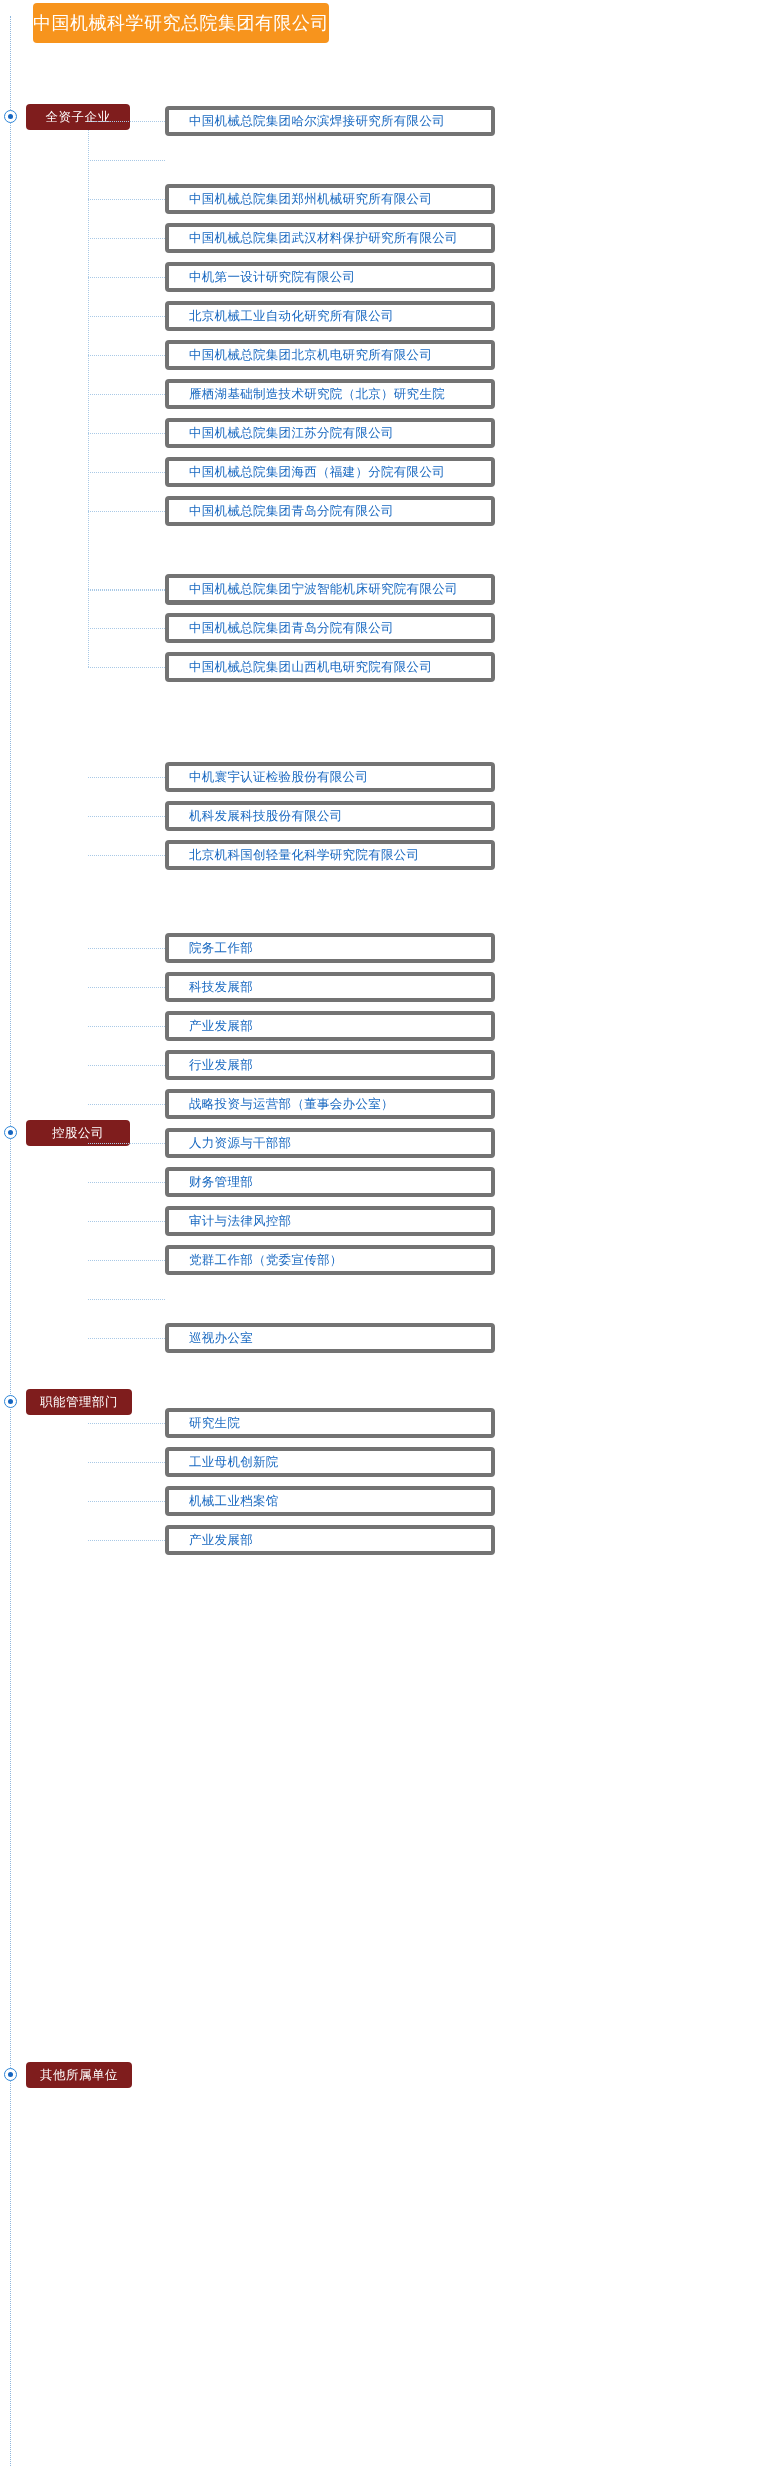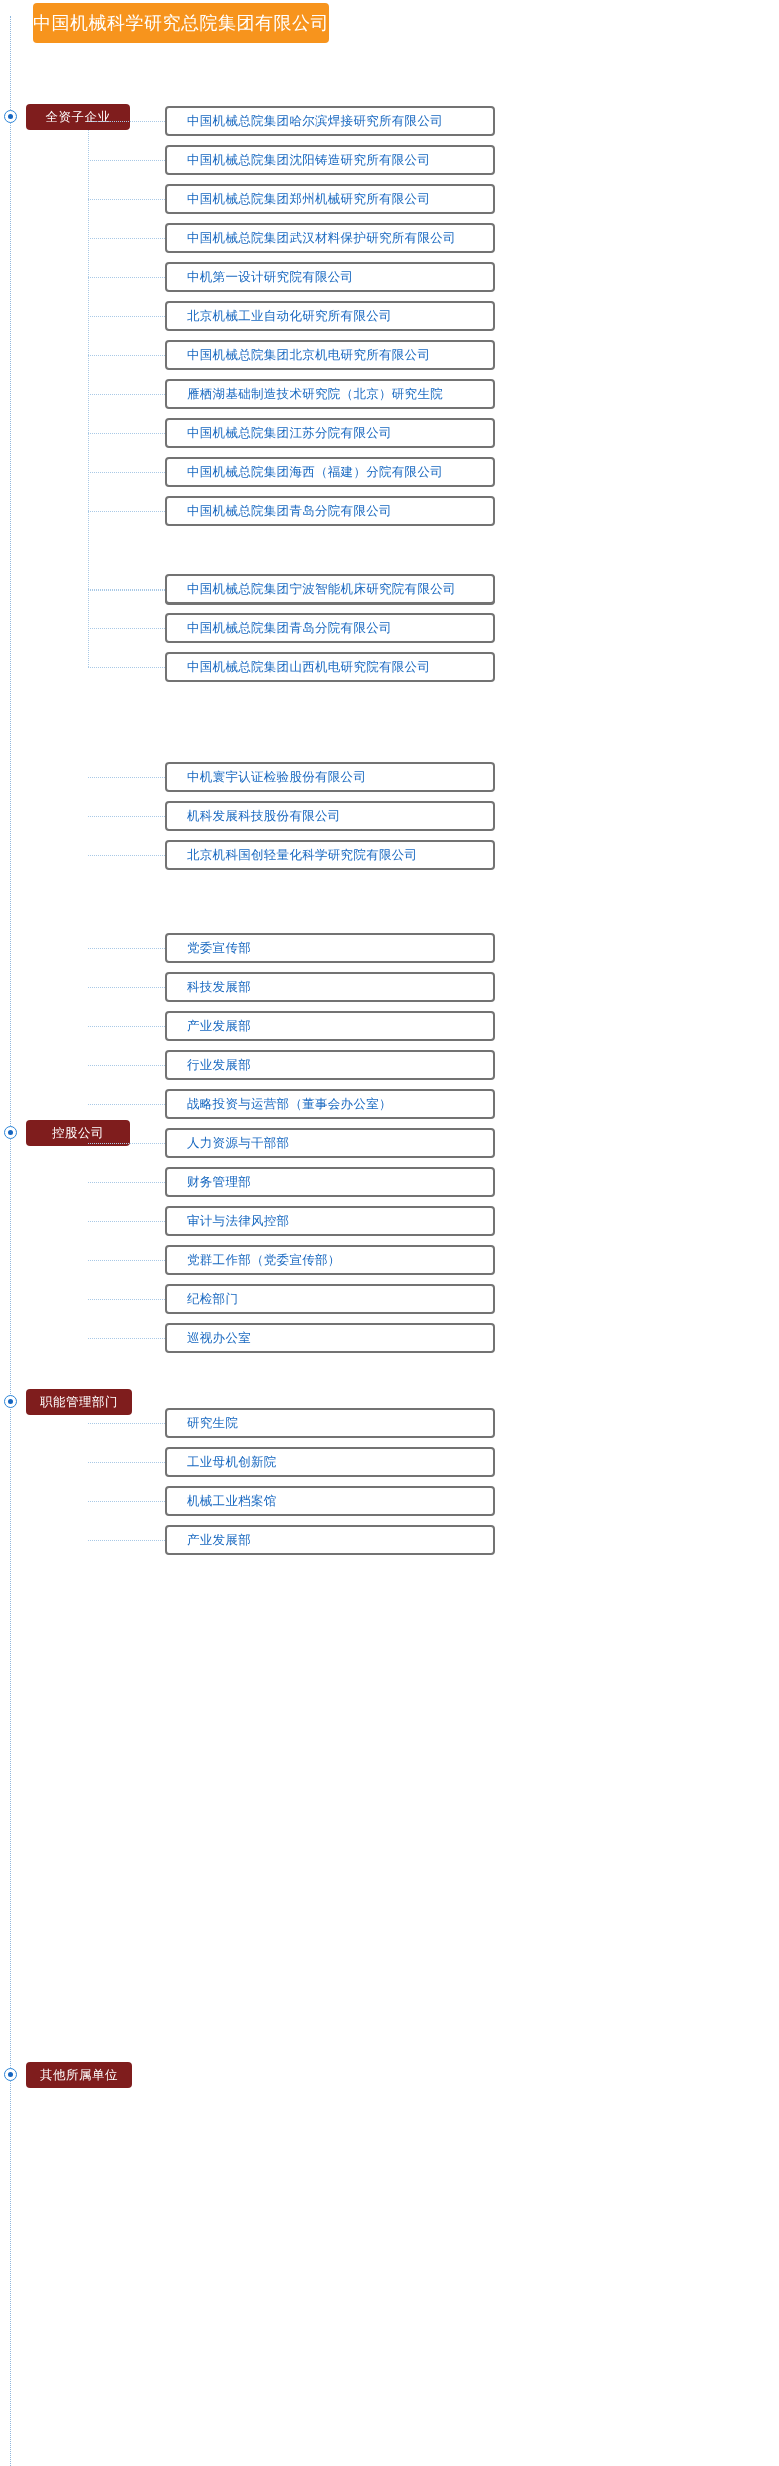--- a/index.html
+++ b/index.html
@@ -101,21 +101,21 @@
     height: 0;
     border-top: 1px dotted #A9C9E6;
   }
 
   .item-card {
     position: absolute;
     left: 165px;
     top: 0;
     width: 330px;
     height: 30px;
-    border: 2px solid #737373;
+    border: 4px solid #737373;
     border-radius: 4px;
     background: #ffffff;
     display: flex;
     align-items: center;
     padding-left: 20px;
     color: #1868C0;
     font-size: 12.5px;
     letter-spacing: .3px;
     white-space: nowrap;
     overflow: hidden;
@@ -132,21 +132,20 @@
     <div class="group">
       <div class="group-marker" style="top: 110px;"></div>
       <div class="group-badge" style="top: 104px;">全资子企业</div>
       <div class="branch-line" style="top: 130px; height: 537px;"></div>
       <div class="item-row" style="top: 106px;">
         <div class="item-connector"></div>
         <div class="item-card">中国机械总院集团哈尔滨焊接研究所有限公司</div>
       </div>
       <div class="item-row" style="top: 145px;">
         <div class="item-connector"></div>
-        <div class="item-card">中国机械总院集团沈阳铸造研究所有限公司</div>
       </div>
       <div class="item-row" style="top: 184px;">
         <div class="item-connector"></div>
         <div class="item-card">中国机械总院集团郑州机械研究所有限公司</div>
       </div>
       <div class="item-row" style="top: 223px;">
         <div class="item-connector"></div>
         <div class="item-card">中国机械总院集团武汉材料保护研究所有限公司</div>
       </div>
       <div class="item-row" style="top: 262px;">
@@ -210,21 +209,21 @@
         <div class="item-connector"></div>
         <div class="item-card">北京机科国创轻量化科学研究院有限公司</div>
       </div>
     </div>
     <div class="group">
       <div class="group-marker" style="top: 1395px;"></div>
       <div class="group-badge" style="top: 1389px;">职能管理部门</div>
       <div class="branch-line" style="top: 1415px;"></div>
       <div class="item-row" style="top: 933px;">
         <div class="item-connector"></div>
-        <div class="item-card">党委宣传部</div>
+        <div class="item-card">院务工作部</div>
       </div>
       <div class="item-row" style="top: 972px;">
         <div class="item-connector"></div>
         <div class="item-card">科技发展部</div>
       </div>
       <div class="item-row" style="top: 1011px;">
         <div class="item-connector"></div>
         <div class="item-card">产业发展部</div>
       </div>
       <div class="item-row" style="top: 1050px;">
@@ -246,21 +245,20 @@
       <div class="item-row" style="top: 1206px;">
         <div class="item-connector"></div>
         <div class="item-card">审计与法律风控部</div>
       </div>
       <div class="item-row" style="top: 1245px;">
         <div class="item-connector"></div>
         <div class="item-card">党群工作部（党委宣传部）</div>
       </div>
       <div class="item-row" style="top: 1284px;">
         <div class="item-connector"></div>
-        <div class="item-card">纪检部门</div>
       </div>
       <div class="item-row" style="top: 1323px;">
         <div class="item-connector"></div>
         <div class="item-card">巡视办公室</div>
       </div>
     </div>
     <div class="group">
       <div class="group-marker" style="top: 2068px;"></div>
       <div class="group-badge" style="top: 2062px;">其他所属单位</div>
       <div class="branch-line" style="top: 2088px;"></div>

